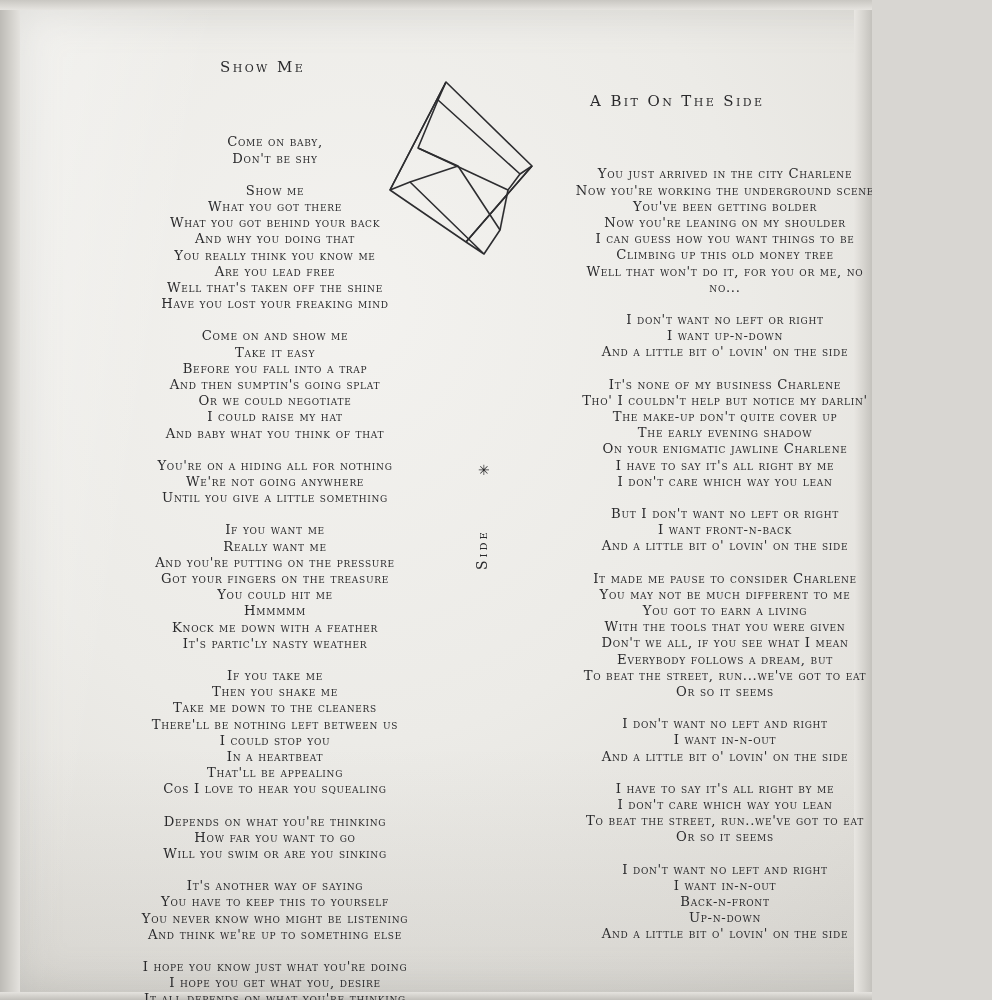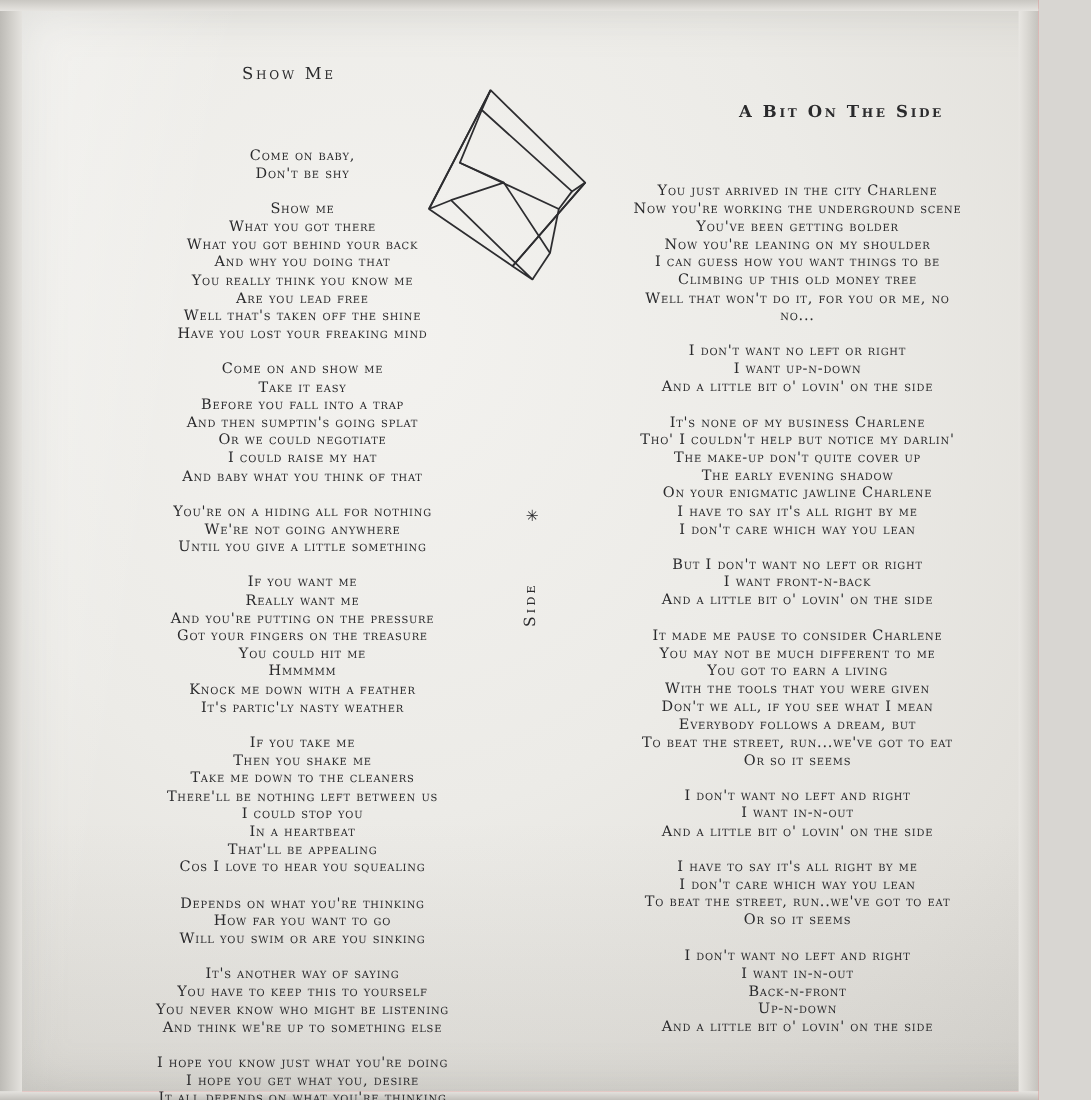--- a/index.html
+++ b/index.html
@@ -5,23 +5,23 @@
   html, body {
     margin: 0;
     padding: 0;
     background: #d8d6d2;
   }
   body {
     font-family: "DejaVu Sans", sans-serif;
   }
   #sheet {
     position: relative;
-    width: 944px;
+    width: 872px;
     height: 1000px;
-    background: #ef4444;
+    background: #3b82f6;
     overflow: hidden;
   }
   
   #paper {
     position: absolute;
     left: 18px;
     top: 8px;
     width: 956px;
     height: 984px;
     background:
@@ -99,24 +99,23 @@
     top: 68px;
     width: 430px;
     text-align: center;
   }
   #left-title {
     text-align: left;
     padding-left: 160px;
     margin-bottom: 16px;
   }
   #right-title {
-    text-align: center;
+    text-align: left;
     margin-bottom: 14px;
     padding-left: 80px;
-    font-weight: bold;
   }
 
   
   #figure {
     position: absolute;
     left: 380px;
     top: 70px;
     width: 160px;
     height: 200px;
   }

